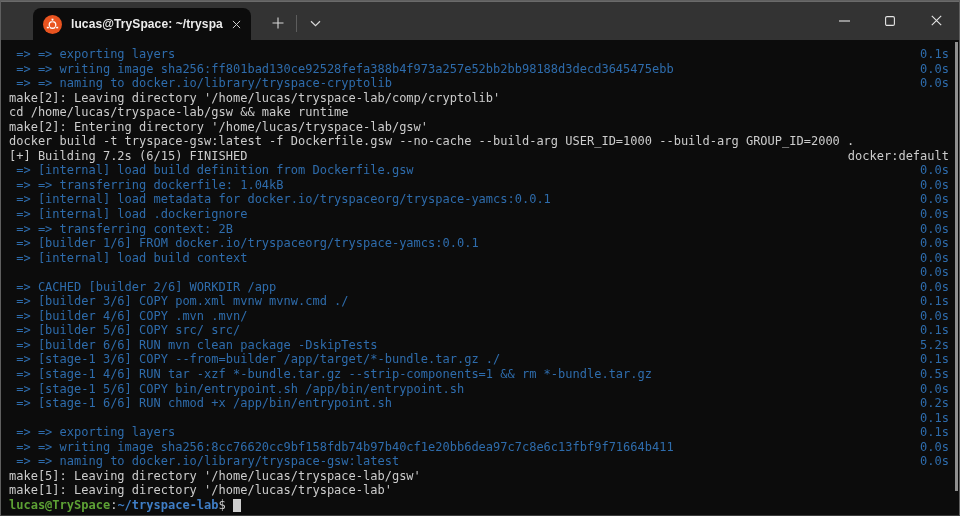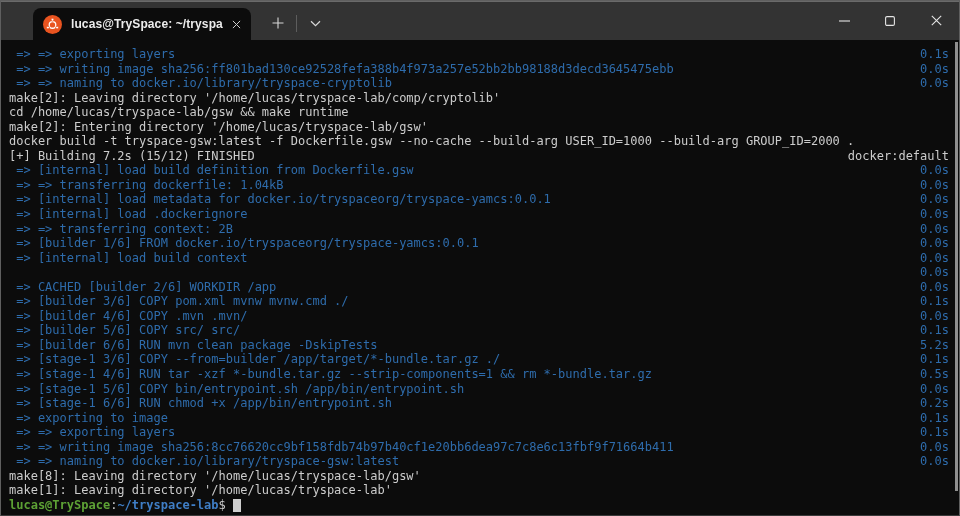--- a/index.html
+++ b/index.html
@@ -124,43 +124,43 @@
 
   <div class="terminal">
     <div id="term-out">
         <div class="row"><span class="txt c-b"> =&gt; =&gt; exporting layers</span><span class="fill"></span><span class="time">0.1s</span></div>
         <div class="row"><span class="txt c-b"> =&gt; =&gt; writing image sha256:ff801bad130ce92528fefa388b4f973a257e52bb2bb98188d3decd3645475ebb</span><span class="fill"></span><span class="time">0.0s</span></div>
         <div class="row"><span class="txt c-b"> =&gt; =&gt; naming to docker.io/library/tryspace-cryptolib</span><span class="fill"></span><span class="time">0.0s</span></div>
         <div class="row"><span class="txt">make[2]: Leaving directory '/home/lucas/tryspace-lab/comp/cryptolib'</span><span class="fill"></span></div>
         <div class="row"><span class="txt">cd /home/lucas/tryspace-lab/gsw &amp;&amp; make runtime</span><span class="fill"></span></div>
         <div class="row"><span class="txt">make[2]: Entering directory '/home/lucas/tryspace-lab/gsw'</span><span class="fill"></span></div>
         <div class="row"><span class="txt">docker build -t tryspace-gsw:latest -f Dockerfile.gsw --no-cache --build-arg USER_ID=1000 --build-arg GROUP_ID=2000 .</span><span class="fill"></span></div>
-        <div class="row"><span class="txt">[+] Building 7.2s (15/12) FINISHED</span><span class="fill"></span><span class="rtext">docker:default</span></div>
+        <div class="row"><span class="txt">[+] Building 7.2s (6/15) FINISHED</span><span class="fill"></span><span class="rtext">docker:default</span></div>
         <div class="row"><span class="txt c-b"> =&gt; [internal] load build definition from Dockerfile.gsw</span><span class="fill"></span><span class="time">0.0s</span></div>
         <div class="row"><span class="txt c-b"> =&gt; =&gt; transferring dockerfile: 1.04kB</span><span class="fill"></span><span class="time">0.0s</span></div>
         <div class="row"><span class="txt c-b"> =&gt; [internal] load metadata for docker.io/tryspaceorg/tryspace-yamcs:0.0.1</span><span class="fill"></span><span class="time">0.0s</span></div>
         <div class="row"><span class="txt c-b"> =&gt; [internal] load .dockerignore</span><span class="fill"></span><span class="time">0.0s</span></div>
         <div class="row"><span class="txt c-b"> =&gt; =&gt; transferring context: 2B</span><span class="fill"></span><span class="time">0.0s</span></div>
         <div class="row"><span class="txt c-b"> =&gt; [builder 1/6] FROM docker.io/tryspaceorg/tryspace-yamcs:0.0.1</span><span class="fill"></span><span class="time">0.0s</span></div>
         <div class="row"><span class="txt c-b"> =&gt; [internal] load build context</span><span class="fill"></span><span class="time">0.0s</span></div>
         <div class="row"><span class="fill"></span><span class="time">0.0s</span></div>
         <div class="row"><span class="txt c-b"> =&gt; CACHED [builder 2/6] WORKDIR /app</span><span class="fill"></span><span class="time">0.0s</span></div>
         <div class="row"><span class="txt c-b"> =&gt; [builder 3/6] COPY pom.xml mvnw mvnw.cmd ./</span><span class="fill"></span><span class="time">0.1s</span></div>
         <div class="row"><span class="txt c-b"> =&gt; [builder 4/6] COPY .mvn .mvn/</span><span class="fill"></span><span class="time">0.0s</span></div>
         <div class="row"><span class="txt c-b"> =&gt; [builder 5/6] COPY src/ src/</span><span class="fill"></span><span class="time">0.1s</span></div>
         <div class="row"><span class="txt c-b"> =&gt; [builder 6/6] RUN mvn clean package -DskipTests</span><span class="fill"></span><span class="time">5.2s</span></div>
         <div class="row"><span class="txt c-b"> =&gt; [stage-1 3/6] COPY --from=builder /app/target/*-bundle.tar.gz ./</span><span class="fill"></span><span class="time">0.1s</span></div>
         <div class="row"><span class="txt c-b"> =&gt; [stage-1 4/6] RUN tar -xzf *-bundle.tar.gz --strip-components=1 &amp;&amp; rm *-bundle.tar.gz</span><span class="fill"></span><span class="time">0.5s</span></div>
         <div class="row"><span class="txt c-b"> =&gt; [stage-1 5/6] COPY bin/entrypoint.sh /app/bin/entrypoint.sh</span><span class="fill"></span><span class="time">0.0s</span></div>
         <div class="row"><span class="txt c-b"> =&gt; [stage-1 6/6] RUN chmod +x /app/bin/entrypoint.sh</span><span class="fill"></span><span class="time">0.2s</span></div>
-        <div class="row"><span class="txt c-b"> =&gt; exporting to image</span><span class="fill"></span><span class="time">0.1s</span></div>
+        <div class="row"><span class="fill"></span><span class="time">0.1s</span></div>
         <div class="row"><span class="txt c-b"> =&gt; =&gt; exporting layers</span><span class="fill"></span><span class="time">0.1s</span></div>
         <div class="row"><span class="txt c-b"> =&gt; =&gt; writing image sha256:8cc76620cc9bf158fdb74b97b40cf1e20bb6dea97c7c8e6c13fbf9f71664b411</span><span class="fill"></span><span class="time">0.0s</span></div>
         <div class="row"><span class="txt c-b"> =&gt; =&gt; naming to docker.io/library/tryspace-gsw:latest</span><span class="fill"></span><span class="time">0.0s</span></div>
-        <div class="row"><span class="txt">make[8]: Leaving directory '/home/lucas/tryspace-lab/gsw'</span><span class="fill"></span></div>
+        <div class="row"><span class="txt">make[5]: Leaving directory '/home/lucas/tryspace-lab/gsw'</span><span class="fill"></span></div>
         <div class="row"><span class="txt">make[1]: Leaving directory '/home/lucas/tryspace-lab'</span><span class="fill"></span></div>
       </div>
     <div class="row">
       <span class="txt p-user">lucas@TrySpace</span>
       <span class="txt">:</span>
       <span class="txt p-path">~/tryspace-lab</span>
       <span class="txt">$</span>
       <span class="cursor"></span>
     </div>
     <div class="scrollbar-thumb"></div>

